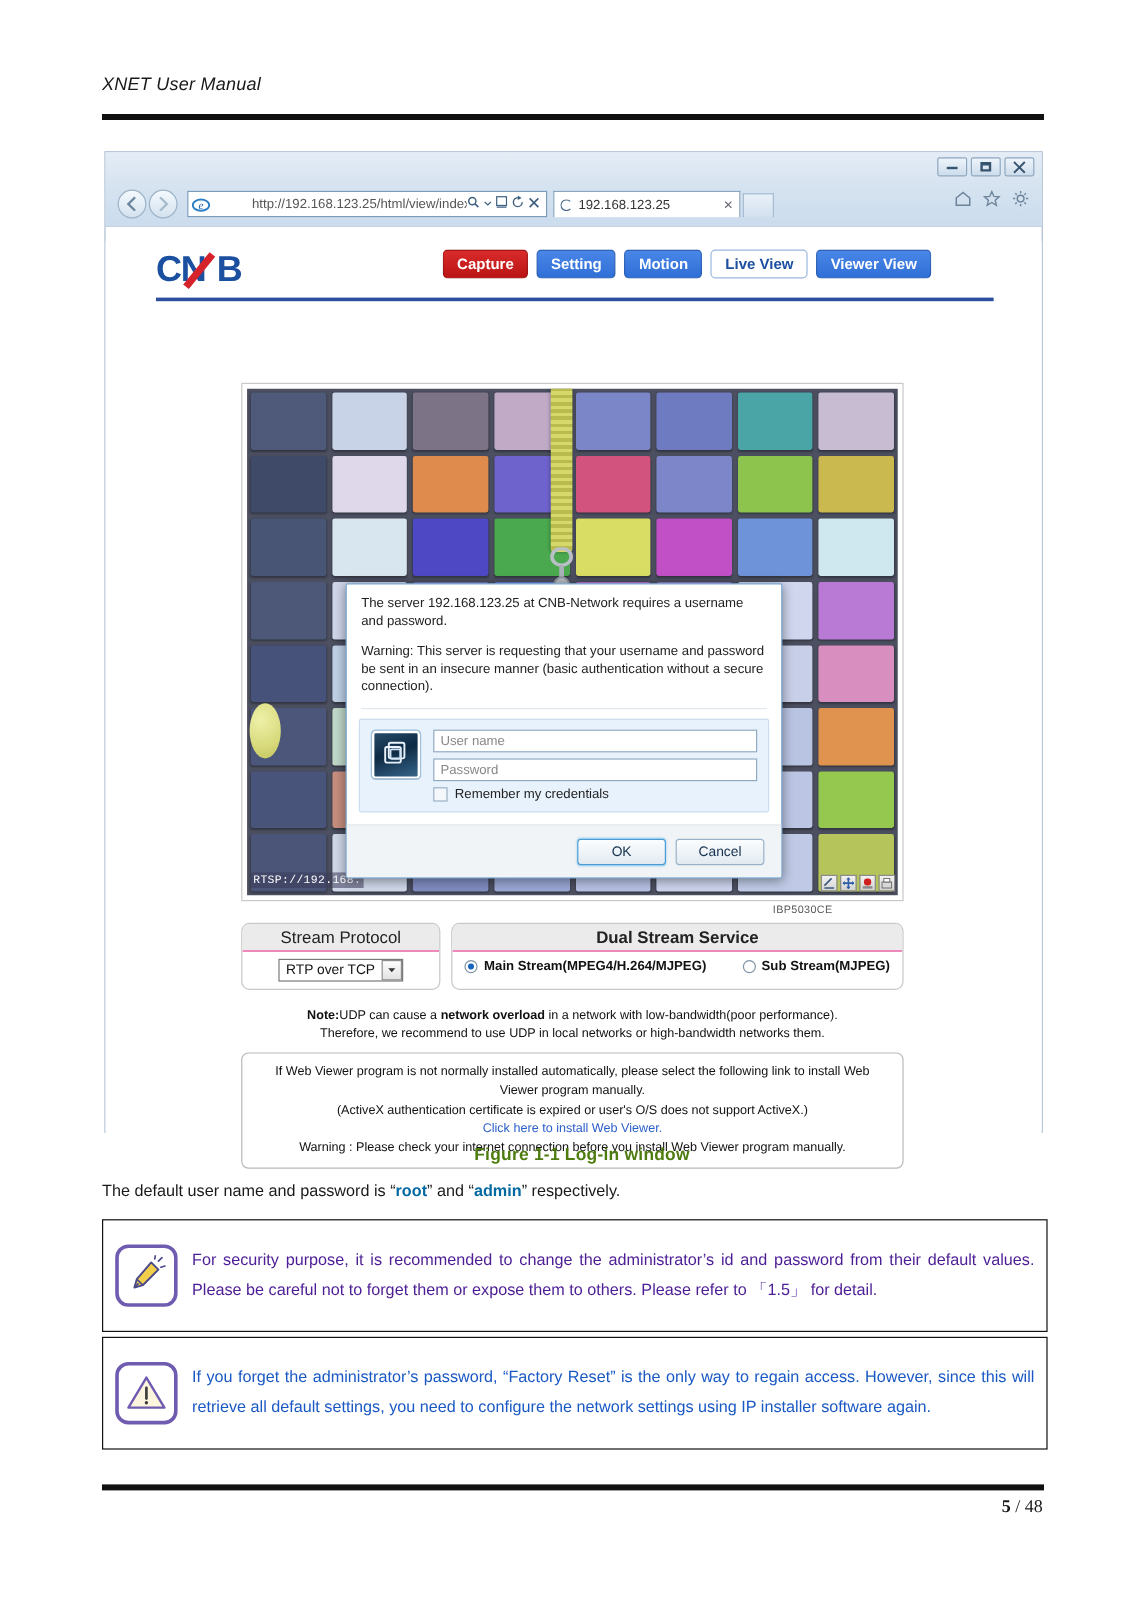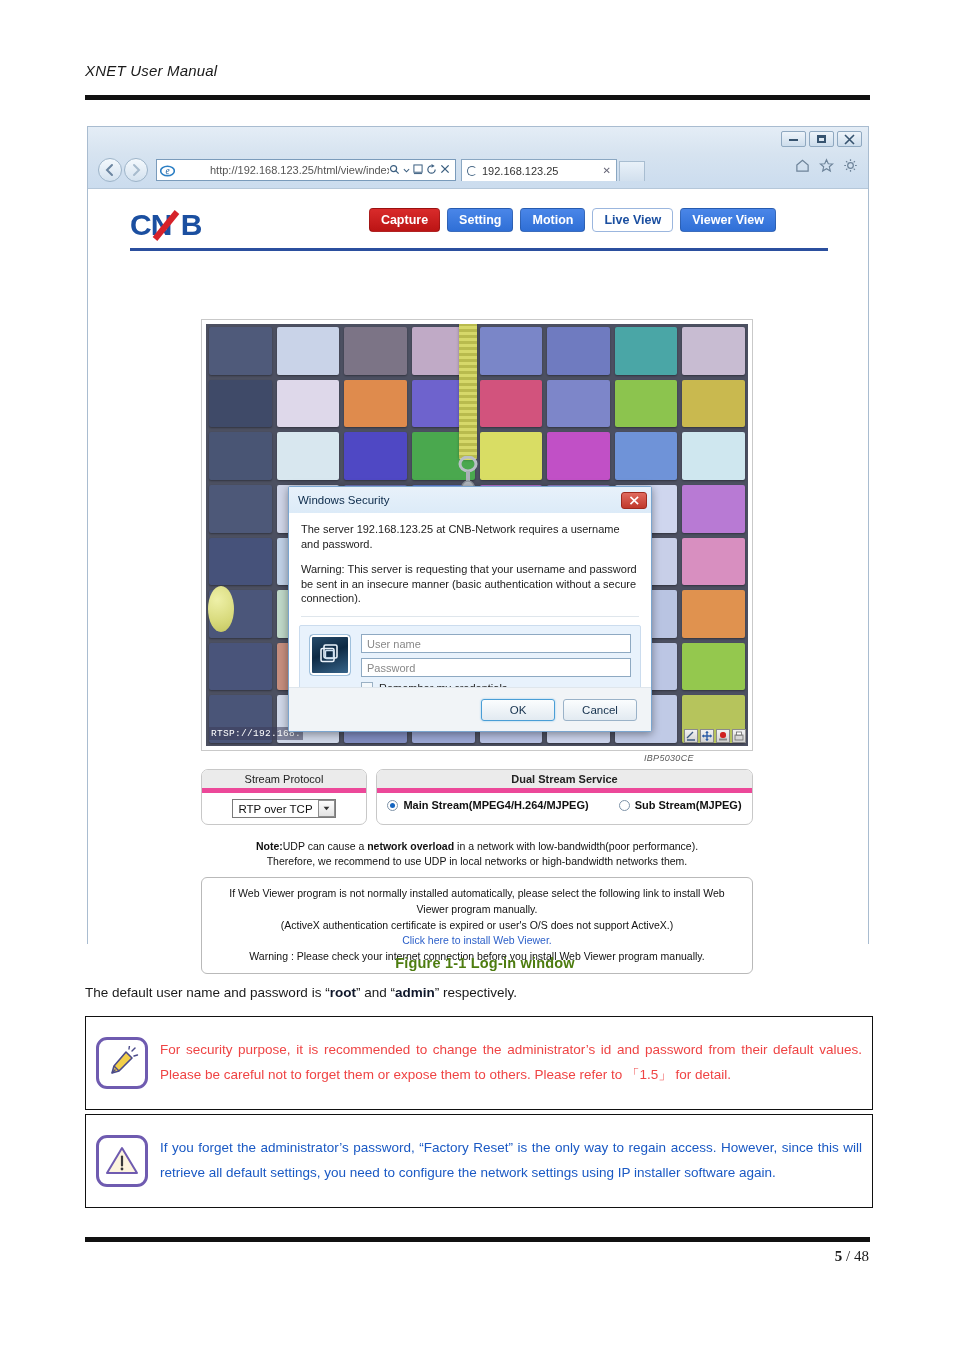--- a/index.html
+++ b/index.html
@@ -173,21 +173,20 @@
     width: 14px; height: 14px;
     background: linear-gradient(to bottom,#f2f2f2,#d2d2d2);
     border: 1px solid #8b8b8b;
     display: flex; align-items: center; justify-content: center;
     font-size: 8px; color: #333;
   }
   .model-label {
     position: absolute; left: 556px; top: 552px;
     font-size: 9px; color: #5a5a5a; font-family: "Liberation Sans", sans-serif;
     letter-spacing: .3px;
-    font-style: italic;
   }
 
   
   .wsec {
     position: absolute; left: 200px; top: 285px;
     width: 364px; height: 246px;
     background: #ffffff;
     border: 1px solid #7aa5cf;
     box-shadow: 0 2px 9px rgba(0,0,0,.4);
     border-radius: 2px;
@@ -246,22 +245,22 @@
   
   .stream-row {
     position: absolute; left: 113px; top: 568px; width: 552px;
     display: flex; gap: 9px;
   }
   .panel {
     border: 1px solid #c8c8c8; border-radius: 7px; background: #fff;
     overflow: hidden;
   }
   .panel-head {
-    background: #ebebeb; border-bottom: 5px solid #ec4899;
-    font-size: 11px; color: #222; text-align: center; padding: 3px 0;
+    background: #ebebeb; border-bottom: 1px solid #ec4899;
+    font-size: 14px; color: #222; text-align: center; padding: 3px 0;
   }
   .panel-body { padding: 6px 0; display: flex; align-items: center; justify-content: center; }
   .panel.sp { width: 166px; }
   .panel.ds { flex: 1; font-weight: bold; }
   .select {
     display: flex; align-items: center;
     border: 1px solid #7a7a7a; background: #fff; height: 19px;
     font-size: 11.5px; color: #111; padding-left: 5px;
   }
   .select .caret {
@@ -296,40 +295,40 @@
   
   .fig-caption {
     position: absolute; left: 16px; right: 0; top: 955px;
     text-align: center; font-size: 14.5px; font-weight: 700; color: #4d7c0f;
     letter-spacing: .2px;
   }
   .body-line {
     position: absolute; left: 85px; top: 985px; width: 790px;
     font-size: 13.5px; color: #1a1a1a;
   }
-  .body-line .hl { color: #0f172a; font-weight: 700; text-align: right; }
+  .body-line .hl { color: #0369a1; font-weight: 700; text-align: right; }
 
   
   .notebox {
     position: absolute; left: 85px; width: 788px;
     border: 1px solid #111;
     display: flex; align-items: center; padding: 9px 10px;
     background: #fff;
   }
   .notebox.one { top: 1016px; height: 94px; }
   .notebox.two { top: 1114px; height: 94px; }
   .note-icon {
     width: 52px; height: 52px; flex: none; margin-right: 12px;
     border: 3px solid #6f5bb0; border-radius: 11px;
     display: flex; align-items: center; justify-content: center;
     background: #fff;
   }
   .note-text {
     flex: 1; font-size: 13.5px; line-height: 1.85;
-    text-align: justify; color: #ef4444;
+    text-align: justify; color: #4c1d95;
   }
   .note-text.blue { color: #1a59c4; }
 
   
   .rule-bot {
     position: absolute; left: 85px; top: 1237px; width: 785px; height: 5px;
     background: #111;
   }
   .page-num {
     position: absolute; right: 85px; top: 1248px;
@@ -572,28 +571,20 @@
                 <rect x="1" y="4" width="8" height="5" fill="#d8d8d8" stroke="#6a6a6a" stroke-width=".8"></rect>
                 <rect x="2.5" y="1" width="5" height="3" fill="#fff" stroke="#6a6a6a" stroke-width=".8"></rect>
               </svg>
           </div>
         </div>
       </div>
     </div>
     <div class="model-label">IBP5030CE</div>
 
     <div class="wsec">
-      <div class="wsec-title">
-        <span class="t">Windows Security</span>
-        <span class="wsec-close">
-          <svg width="11" height="9" viewBox="0 0 12 10">
-              <path d="M1.5 1 L10 9 M10 1 L1.5 9" stroke="#fff" stroke-width="1.8"></path>
-            </svg>
-        </span>
-      </div>
       <div class="wsec-body">
         <div class="wsec-p">The server 192.168.123.25 at CNB-Network requires a username and password.</div>
         <div class="wsec-p">Warning: This server is requesting that your username and password be sent in an insecure manner (basic authentication without a secure connection).</div>
         <div class="wsec-sep"></div>
       </div>
       <div class="cred-panel">
         <div class="cred-icon">
           <svg width="26" height="26" viewBox="0 0 26 26">
             <rect x="7" y="3" width="13" height="13" rx="1.5" fill="none" stroke="#eaf3fb" stroke-width="1.6"></rect>
             <rect x="4" y="6.5" width="13" height="13" rx="1.5" fill="none" stroke="#eaf3fb" stroke-width="1.6"></rect>

